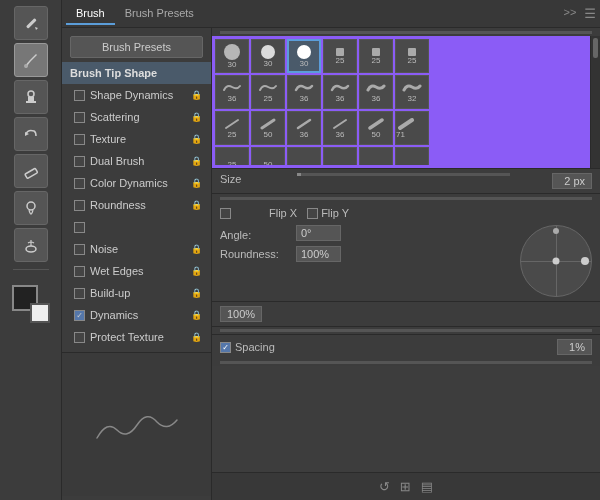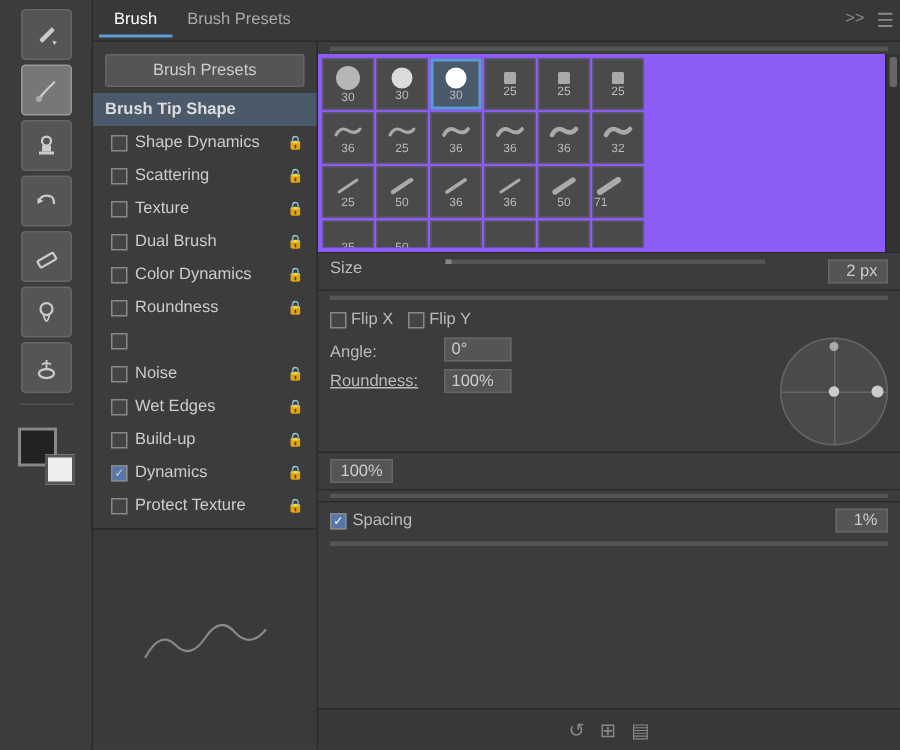--- a/index.html
+++ b/index.html
@@ -511,36 +511,36 @@
           <div style="background:#555;border:1px solid #666;color:#ccc;font-size:11px;padding:1px 6px;min-width:40px;text-align:right;">2 px</div>
         </div>
 
         <div style="padding:3px 8px;background:#3c3c3c;">
           <div style="height:3px;background:#555;"></div>
         </div>
 
         <div style="display:flex;align-items:center;padding:4px 8px 2px;gap:10px;background:#3c3c3c;">
           <div style="display:flex;align-items:center;gap:3px;">
             <div style="width:11px;height:11px;border:1px solid #888;background:#444;"></div>
-            <span style="font-size:11px;color:#bbb;">Flip X</span>
+            <span style="font-size:11px;color:#bbb;margin-left:35px;">Flip X</span>
           </div>
           <div style="display:flex;align-items:center;gap:3px;">
             <div style="width:11px;height:11px;border:1px solid #888;background:#444;"></div>
             <span style="font-size:11px;color:#bbb;">Flip Y</span>
           </div>
         </div>
 
         <div style="display:flex;padding:4px 8px;background:#3c3c3c;gap:8px;border-bottom:1px solid #2a2a2a;">
           <div style="flex:1;display:flex;flex-direction:column;gap:5px;">
             <div style="display:flex;align-items:flex-end;gap:4px;">
               <span style="width:72px;font-size:11px;color:#bbb;">Angle:</span>
               <input type="text" style="background: rgb(85, 85, 85); border: 1px solid rgb(102, 102, 102); color: rgb(204, 204, 204); font-size: 11px; padding: 1px 4px; width: 45px;" value="0°">
             </div>
             <div style="display:flex;align-items:center;gap:4px;">
-              <span style="width:72px;font-size:11px;color:#bbb;text-decoration:underline;">Roundness:</span>
+              <span style="width:72px;font-size:11px;color:#bbb;">Roundness:</span>
               <input type="text" style="background: rgb(85, 85, 85); border: 1px solid rgb(102, 102, 102); color: rgb(204, 204, 204); font-size: 11px; padding: 1px 4px; width: 45px;" value="100%">
             </div>
           </div>
 
           <div style="width:72px;height:72px;border:1px solid #666;border-radius:50%;background:#4a4a4a;position:relative;flex-shrink:0;">
             <div style="position:absolute;width:100%;height:1px;background:#666;top:50%;left:0;"></div>
             <div style="position:absolute;width:1px;height:100%;background:#666;top:0;left:50%;"></div>
             <div style="position:absolute;width:7px;height:7px;background:#ccc;border-radius:50%;top:50%;left:50%;transform:translate(-50%,-50%);"></div>
             <div style="position:absolute;width:8px;height:8px;background:#ccc;border-radius:50%;top:50%;right:2px;transform:translateY(-50%);"></div>
             <div style="position:absolute;width:6px;height:6px;background:#aaa;border-radius:50%;top:2px;left:50%;transform:translateX(-50%);"></div>

